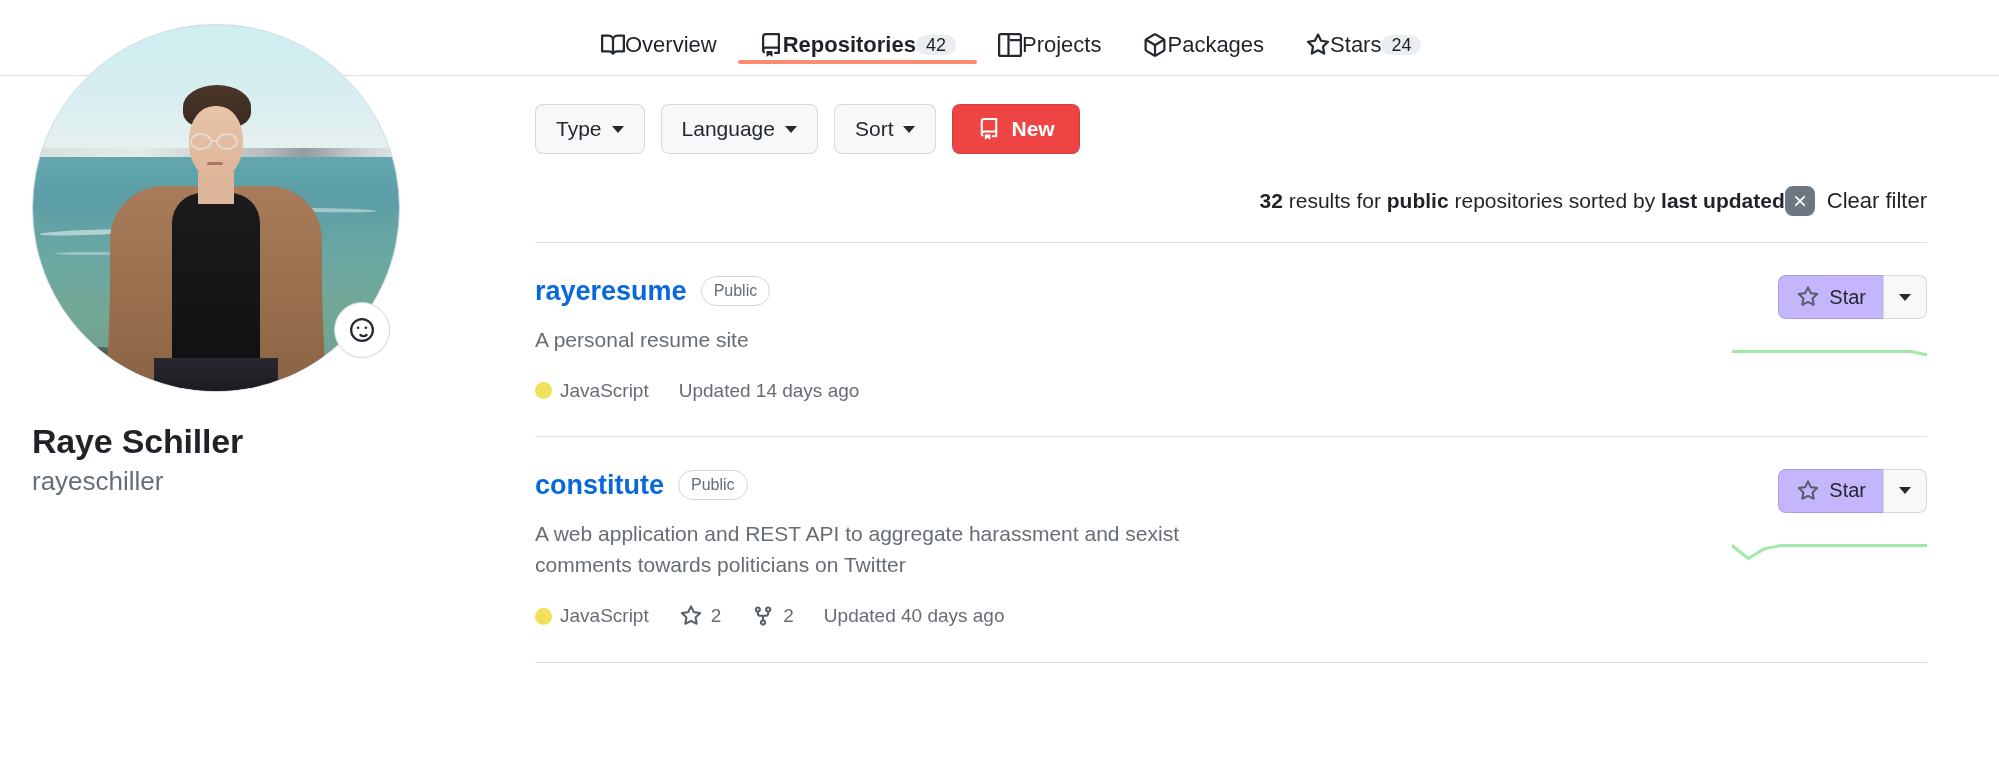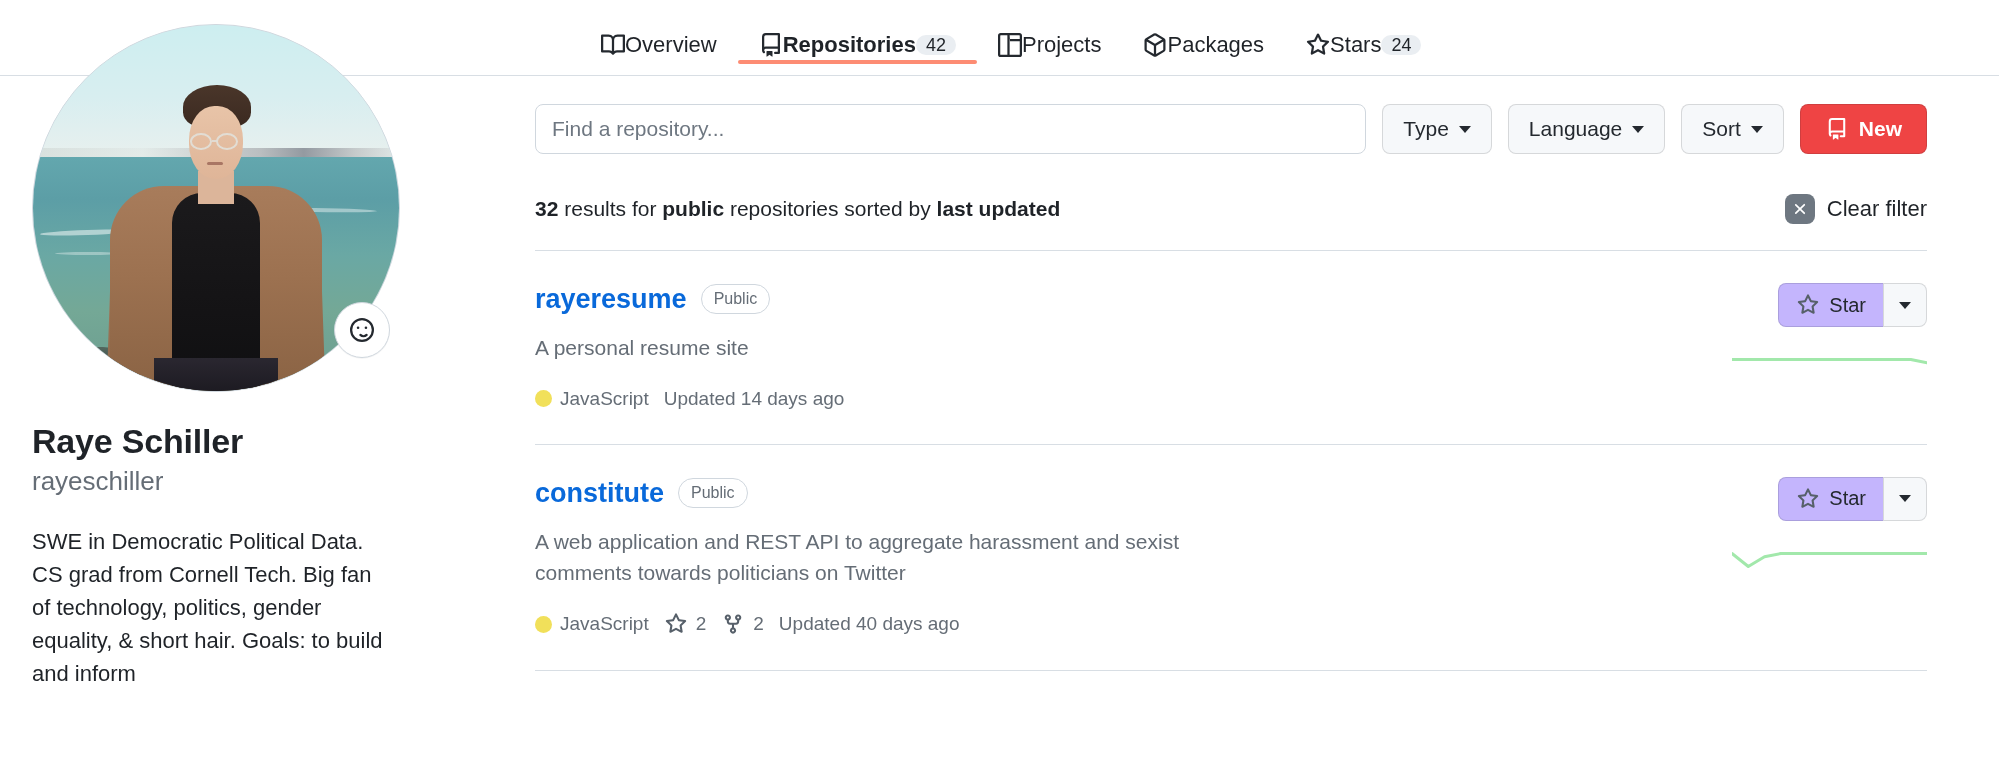--- a/index.html
+++ b/index.html
@@ -113,39 +113,39 @@
     border-radius: 8px; background: #f6f8fa; font-size: 21px; color: #24292f;
     cursor: pointer; white-space: nowrap; font-family: "Liberation Sans", sans-serif;
   }
   .caret { width: 0; height: 0; border-left: 6px solid transparent; border-right: 6px solid transparent;
     border-top: 7px solid #24292f; display: inline-block; }
   .btn-new {
     background: #ef4444; border: 1px solid rgba(31,35,40,.15); color: #fff;
     font-weight: 700; padding: 16px 24px;
   }
 
-  .resultsrow { display: flex; align-items: center; justify-content: space-between; margin-top: 40px; }
+  .resultsrow { display: flex; align-items: center; justify-content: flex-end; margin-top: 32px; }
   .results { font-size: 21px; color: #1f2328; }
   .results b { font-weight: 700; }
   .clearfilter { display: inline-flex; align-items: center; gap: 12px; cursor: pointer; font-size: 22px; color: #1f2328; }
   .clear-x {
     width: 30px; height: 30px; border-radius: 8px; background: #6e7781;
     display: inline-flex; align-items: center; justify-content: center; flex: none;
   }
 
   .repolist { margin-top: 26px; border-top: 1px solid #d8dee4; }
   .repo { display: flex; justify-content: space-between; padding: 32px 0 34px 0; border-bottom: 1px solid #d8dee4; }
   .repo-left { max-width: 900px; }
   .repo-head { display: flex; align-items: center; gap: 14px; }
   .repo-name { font-size: 27px; font-weight: 700; color: #0969da; cursor: pointer; text-decoration: none; line-height: 1.2; }
   .pill { border: 1px solid #d0d7de; border-radius: 2em; padding: 2px 12px 3px; font-size: 16px; color: #656d76; line-height: 1.45; }
   .repo-desc { font-size: 21px; color: #656d76; line-height: 1.45; margin-top: 18px; max-width: 700px; }
   .repo-meta { display: flex; align-items: center; gap: 14px; margin-top: 24px; font-size: 19px; color: #656d76; }
   .meta-item { display: inline-flex; align-items: center; gap: 8px; }
-  .meta-item + .meta-item { margin-left: 1px; }
+  .meta-item + .meta-item { margin-left: 16px; }
   .lang-dot { width: 17px; height: 17px; border-radius: 50%; display: inline-block; flex: none; }
 
   .repo-right { display: flex; flex-direction: column; align-items: flex-end; width: 260px; }
   .starwrap { display: inline-flex; }
   .star-btn {
     display: inline-flex; align-items: center; gap: 9px; height: 44px; padding: 0 17px;
     border: 1px solid rgba(31,35,40,.15); border-right: none;
     border-radius: 8px 0 0 8px; background: #c4b5fd; font-size: 20px; color: #24292f;
     cursor: pointer; font-family: "Liberation Sans", sans-serif;
   }
@@ -234,27 +234,25 @@
       <div class="status-btn">
         <span class="ico">
           <svg width="26" height="26" viewBox="0 0 16 16" fill="#24292f" aria-hidden="true">
             <path d="M8 0a8 8 0 1 1 0 16A8 8 0 0 1 8 0ZM1.5 8a6.5 6.5 0 1 0 13 0 6.5 6.5 0 0 0-13 0Zm4.879 2.773a.75.75 0 0 1 1.06-.025 2.25 2.25 0 0 0 3.122 0 .75.75 0 1 1 1.035 1.085 3.75 3.75 0 0 1-5.192 0 .75.75 0 0 1-.025-1.06ZM6.25 6.5a.875.875 0 1 1-1.75 0 .875.875 0 0 1 1.75 0Zm5.25 0a.875.875 0 1 1-1.75 0 .875.875 0 0 1 1.75 0Z"></path>
           </svg>
         </span>
       </div>
     </div>
     <div class="name">Raye Schiller</div>
     <div class="handle">rayeschiller</div>
-    <div class="bio">SWE in Democratic Political Data. CS grad from Cornell Tech. Big fan of technology, politics, gender equality, &amp; short hair. Goals: to build and inform</div>
   </div>
 
   <div class="main">
 
     <div class="filterrow">
-      <input class="search" type="text" placeholder="Find a repository..." style="">
       <div id="filter-buttons" style="display:flex;gap:16px;">
           <button class="btn">
             <span>Type</span>
             <span class="caret"></span>
           </button>
           <button class="btn">
             <span>Language</span>
             <span class="caret"></span>
           </button>
           <button class="btn">

